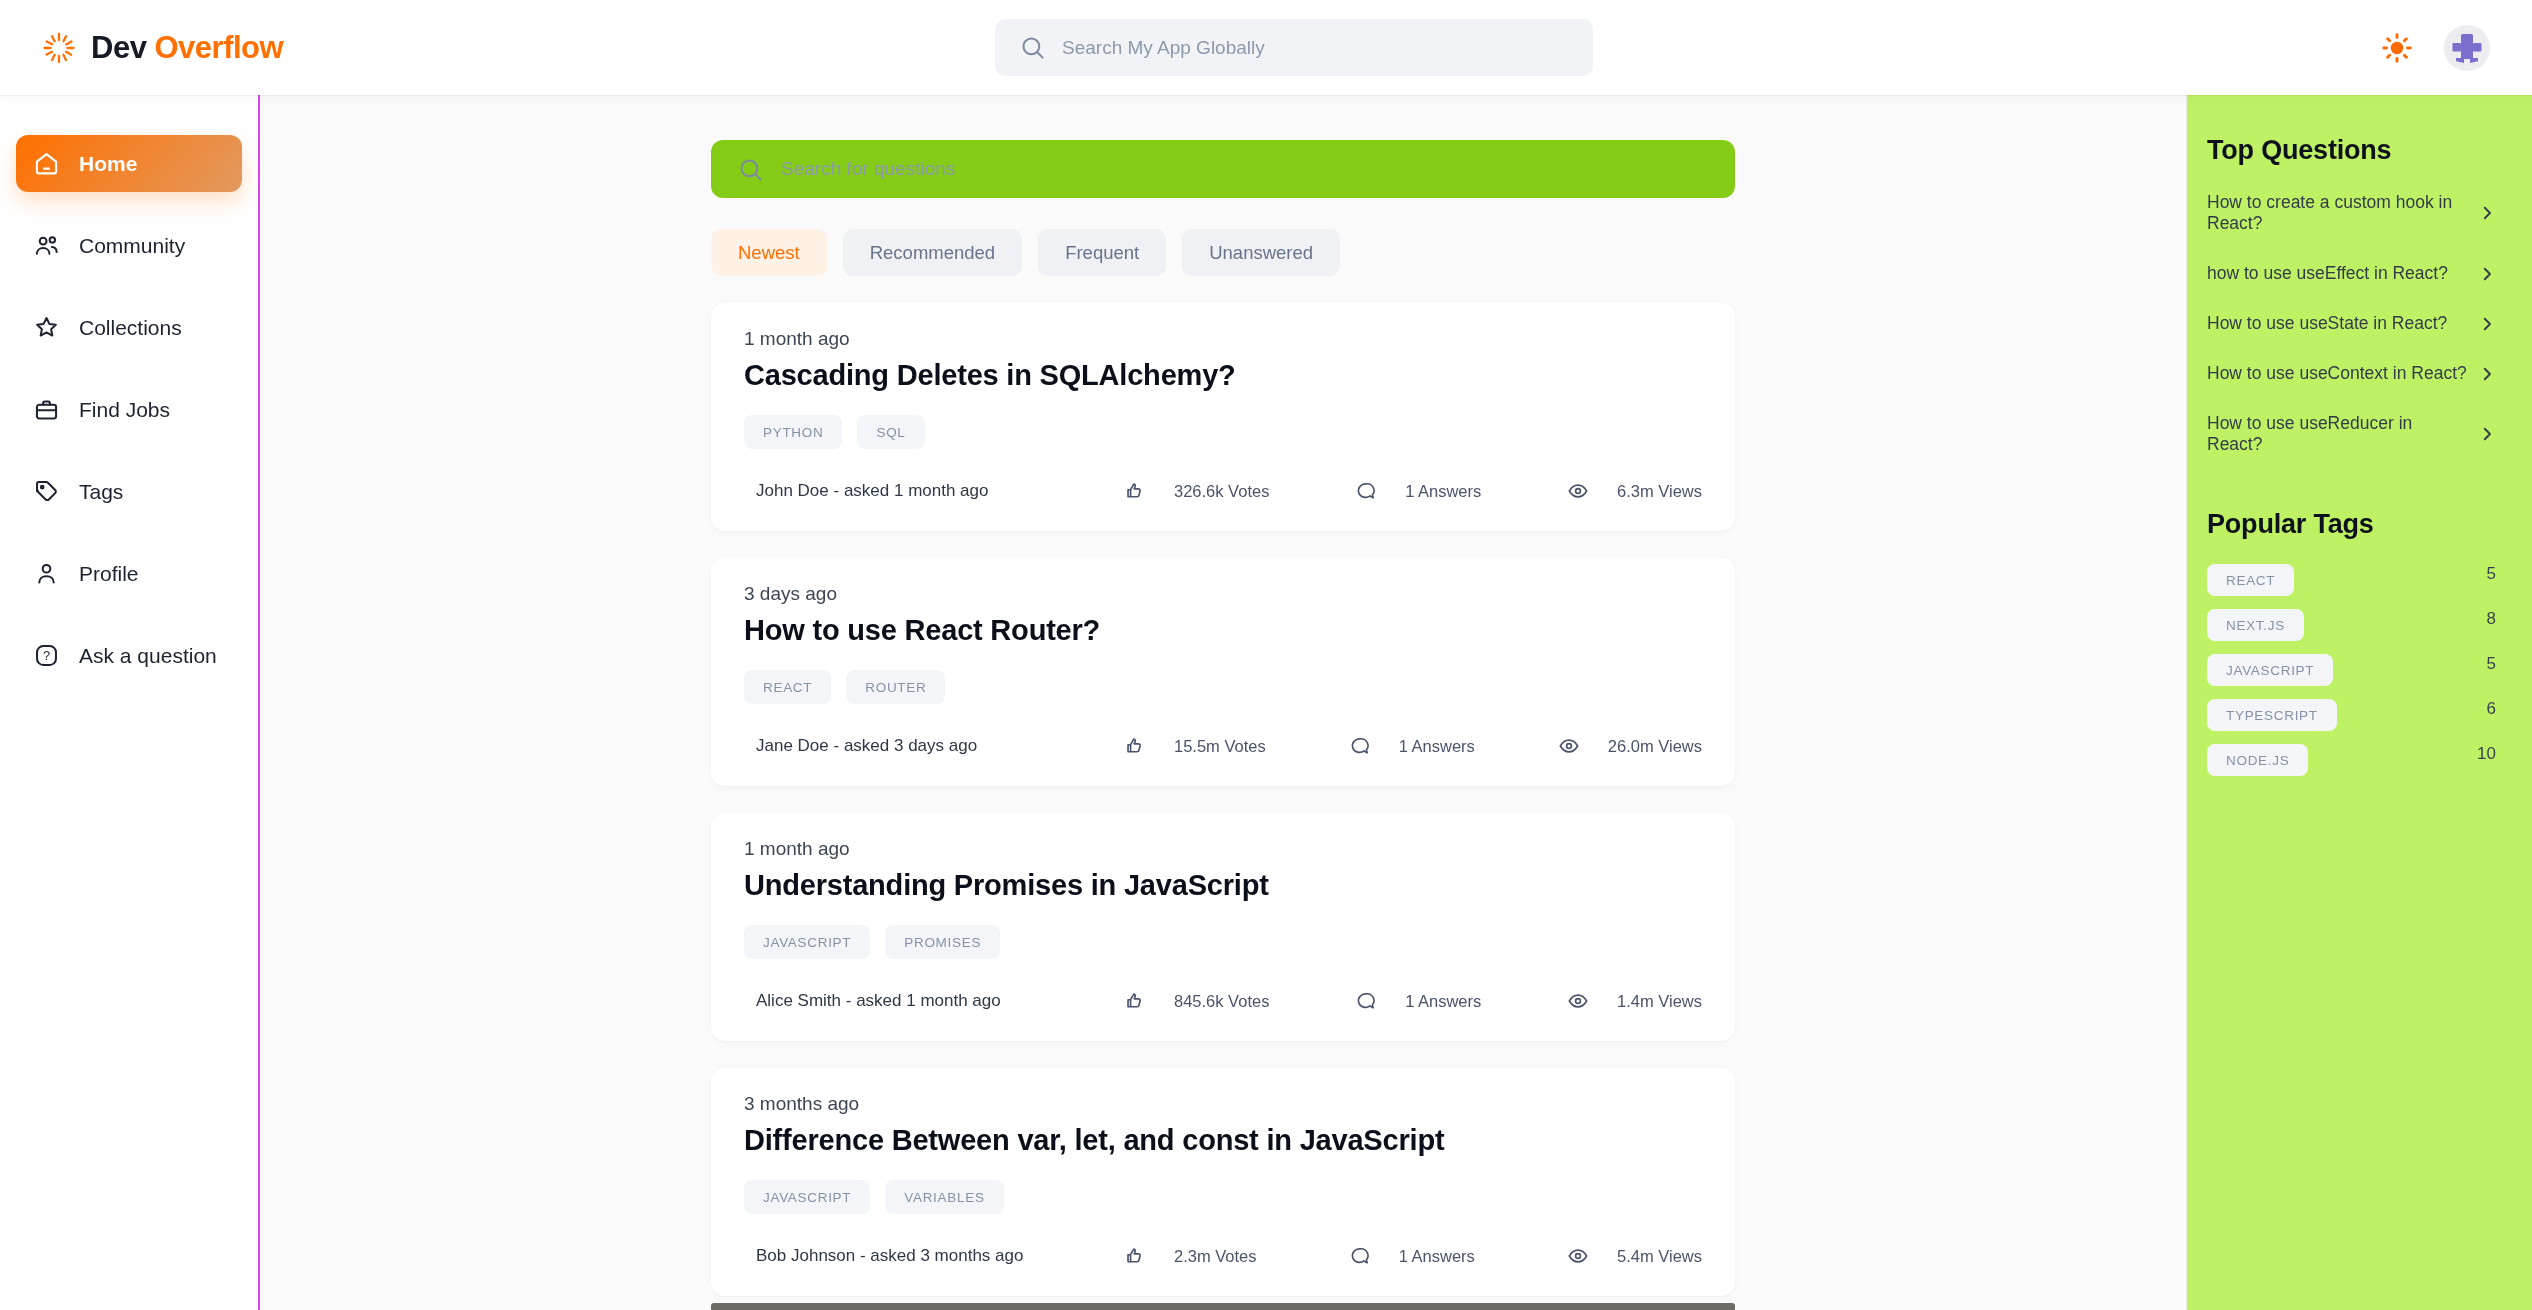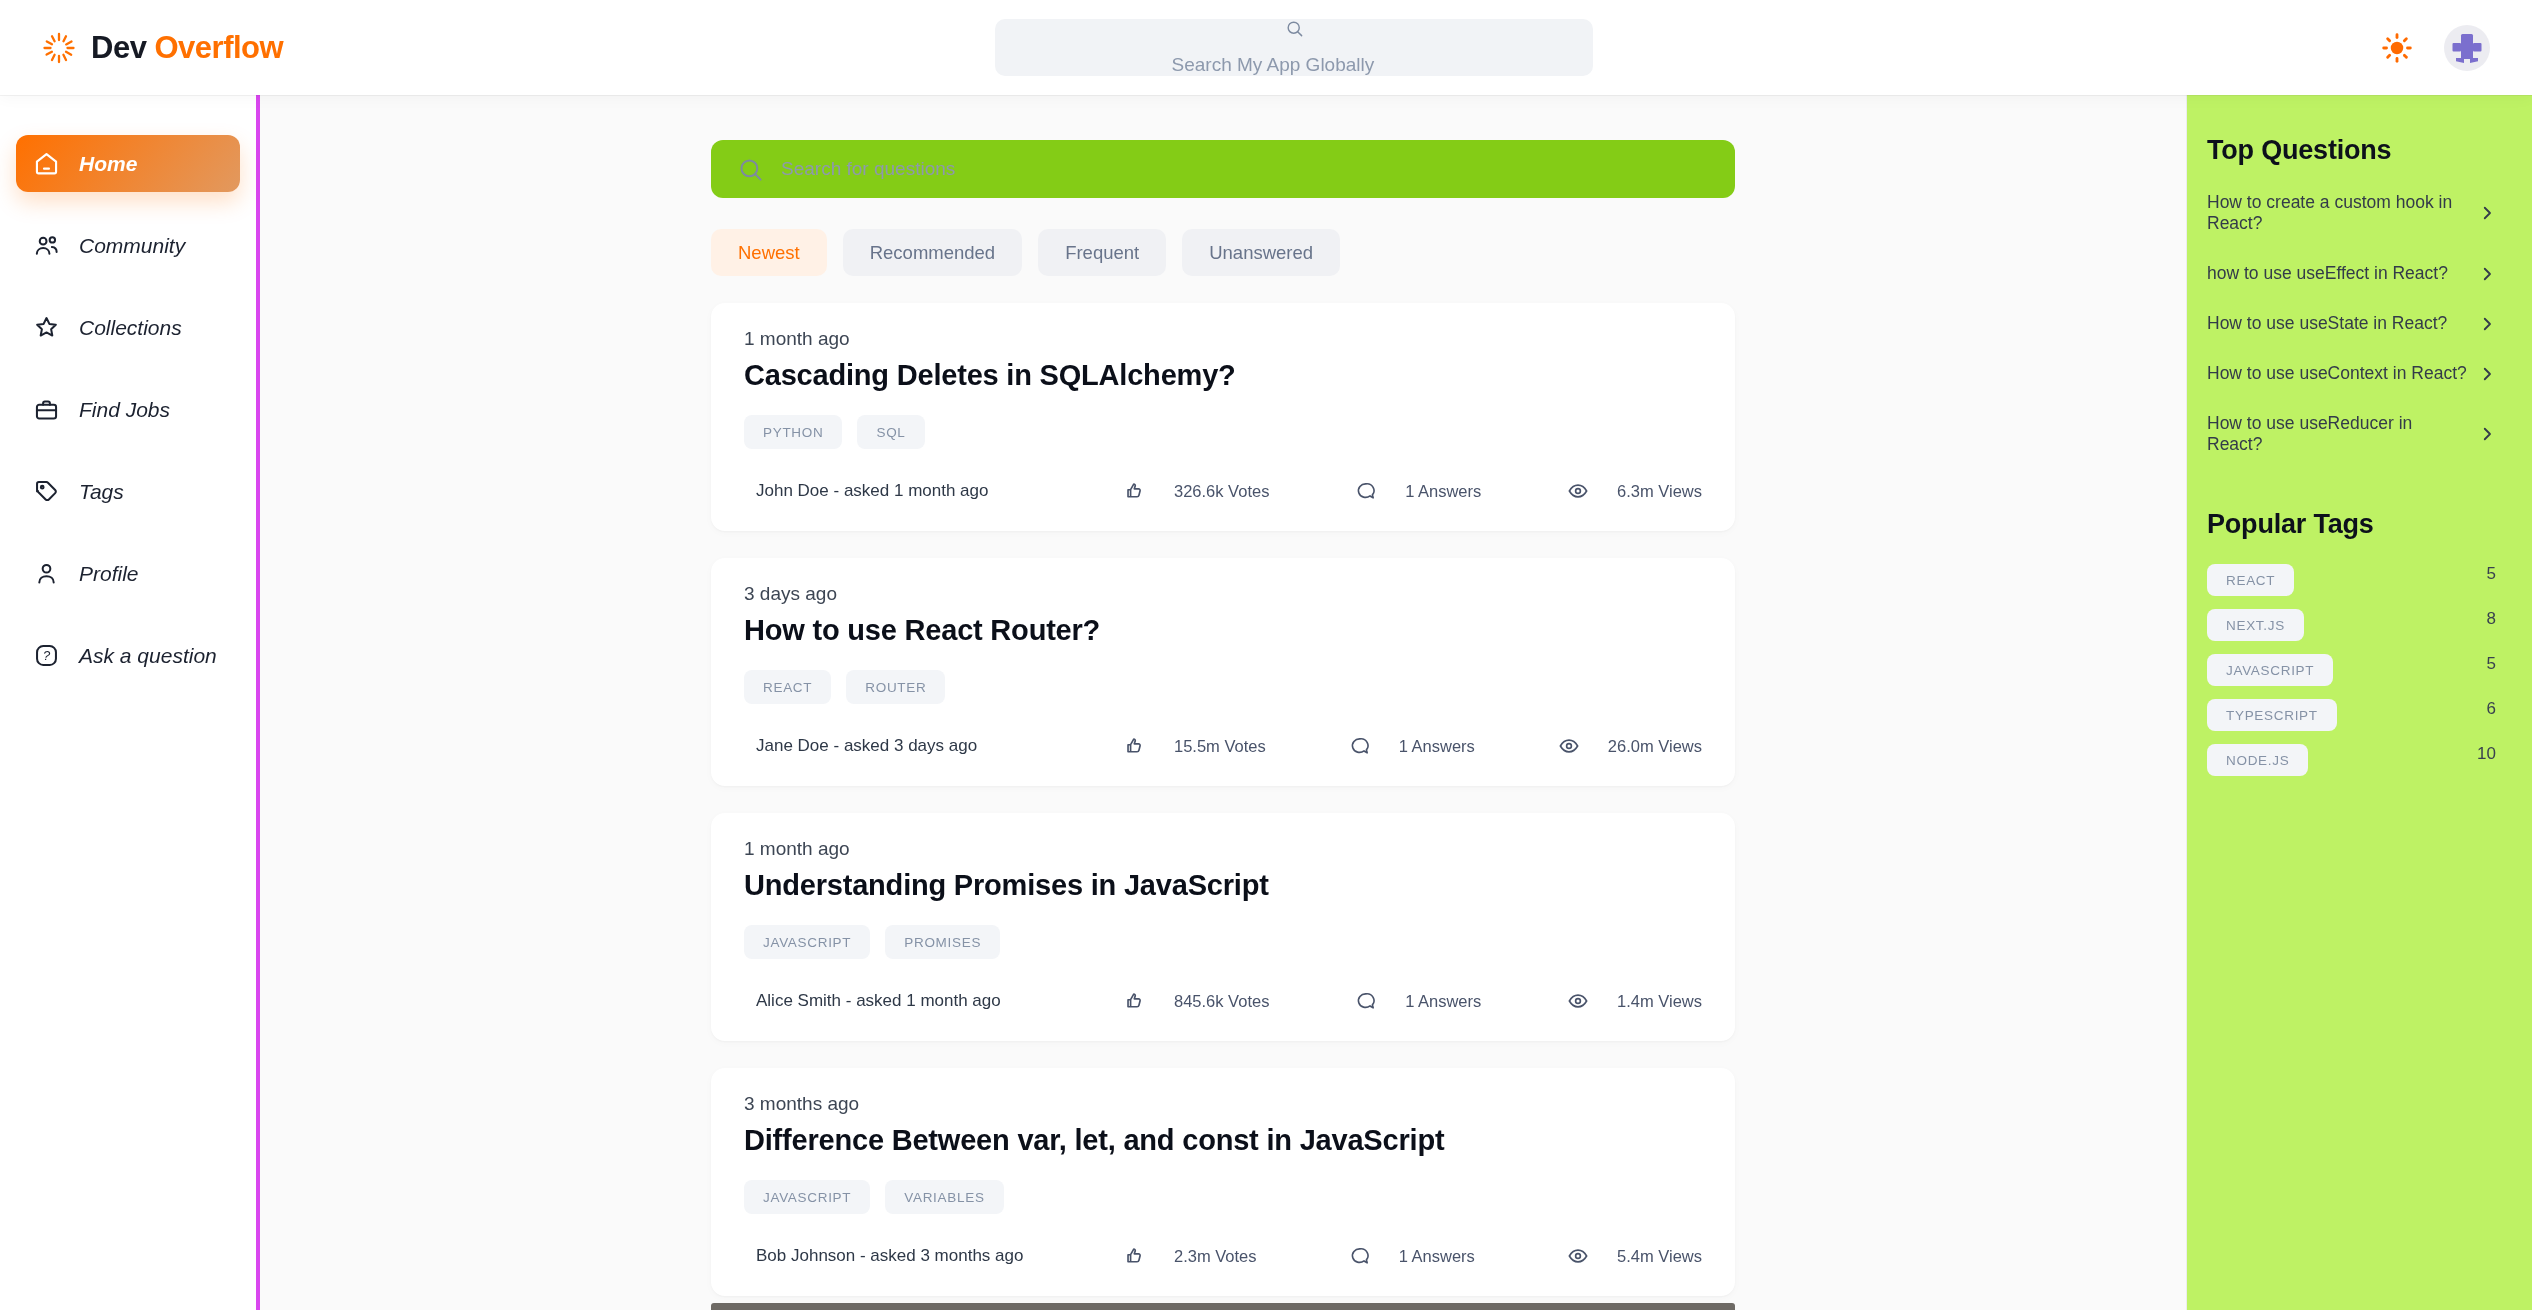--- a/index.html
+++ b/index.html
@@ -25,21 +25,21 @@
   .logo { display: flex; align-items: center; gap: 13px; cursor: pointer; }
   .logo-text { font-size: 31px; font-weight: bold; letter-spacing: -0.5px; color: #161a24; }
   .logo-text .accent { color: #ff7000; }
   .gsearch {
     position: absolute;
     left: 995px; top: 19px;
     width: 598px; height: 57px;
     background: #f1f3f6;
     border-radius: 10px;
     display: flex; align-items: center;
-    padding: 0 24px; gap: 16px; flex-direction: column;
+    padding: 0 24px; gap: 16px;
   }
   .gsearch input {
     border: none; outline: none; background: transparent;
     font-family: "Liberation Sans", sans-serif;
     font-size: 19px; color: #3a4352; flex: 1;
   }
   .gsearch input::placeholder { color: #8d99ad; }
   .header-right { margin-left: auto; display: flex; align-items: center; gap: 30px; }
   .theme-btn { width: 34px; height: 34px; cursor: pointer; }
   .avatar {
@@ -48,23 +48,22 @@
     display:flex; align-items:center; justify-content:center;
   }
 
   
   .layout { display: flex; height: 1215px; }
 
   
   .sidebar {
     width: 260px; flex: 0 0 260px;
     background: #ffffff;
-    border-right: 4px solid #d946ef;
+    border-right: 2px solid #d946ef;
     padding: 40px 16px 4px 16px;
-    font-style: italic;
   }
   .nav-item {
     display: flex; align-items: center; gap: 19px;
     height: 57px; padding: 0 17px;
     border-radius: 12px;
     margin-bottom: 25px;
     font-size: 21px; color: #1c2230;
     cursor: pointer;
   }
   .nav-item .nav-ic { width: 27px; height: 27px; color: #1c2230; }

